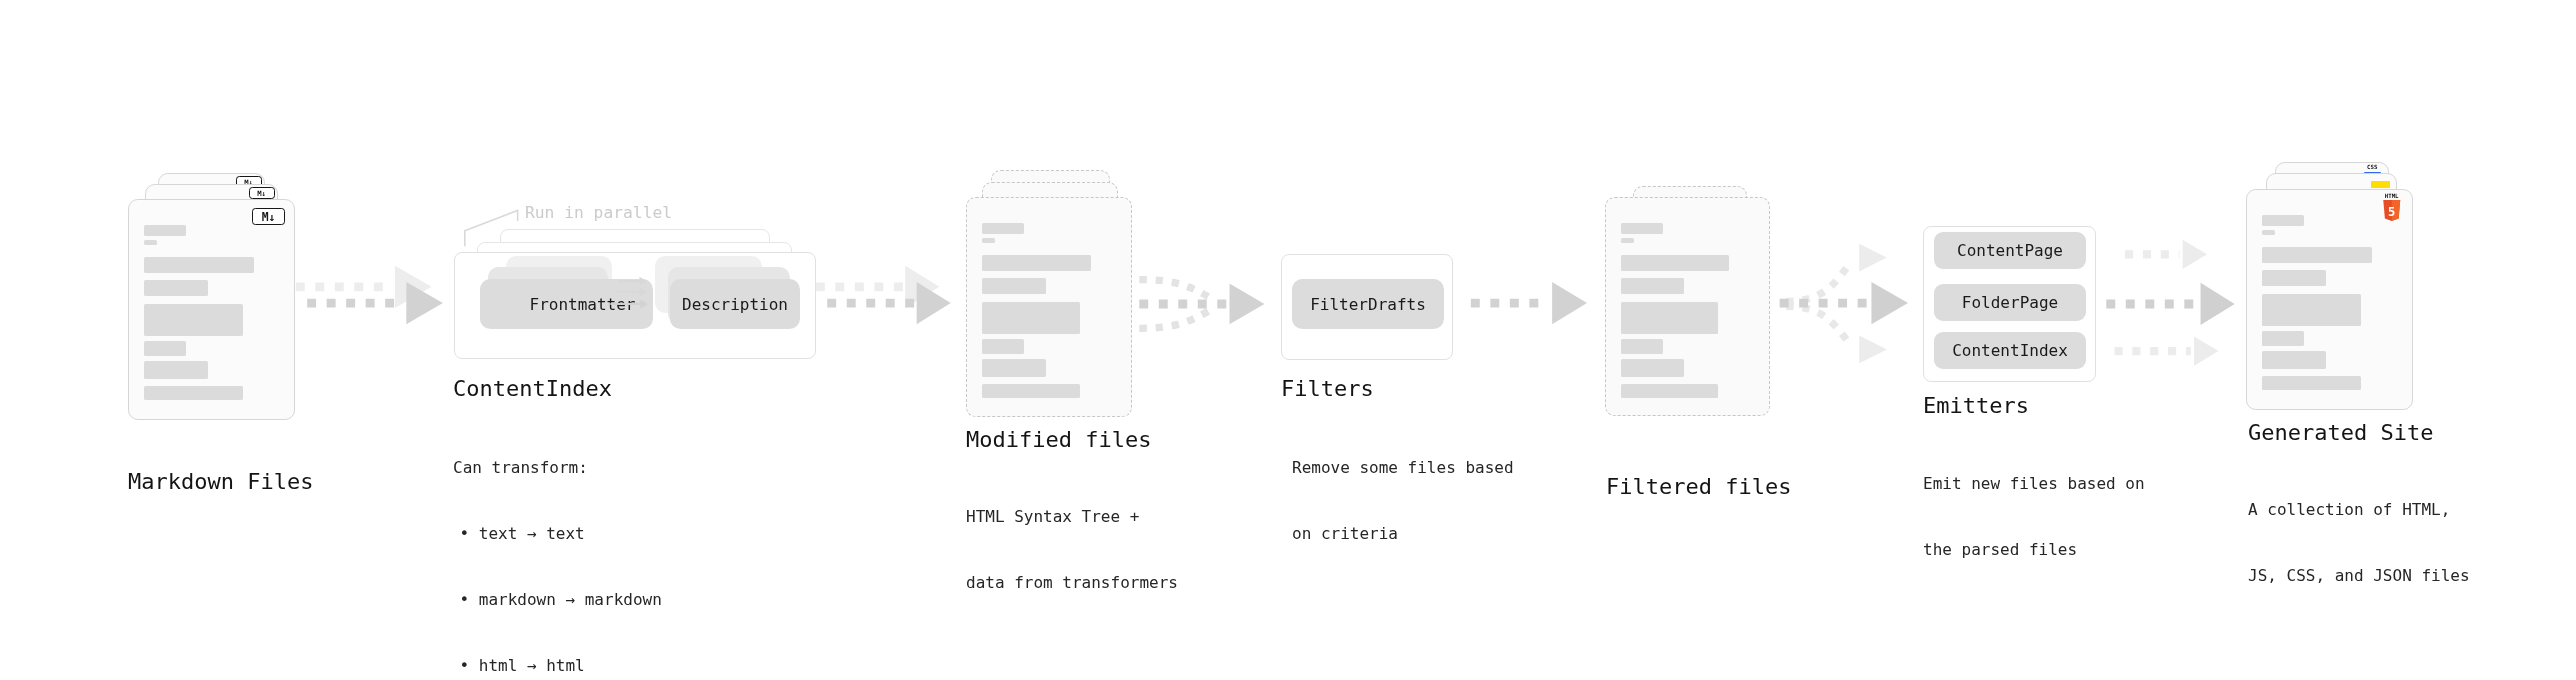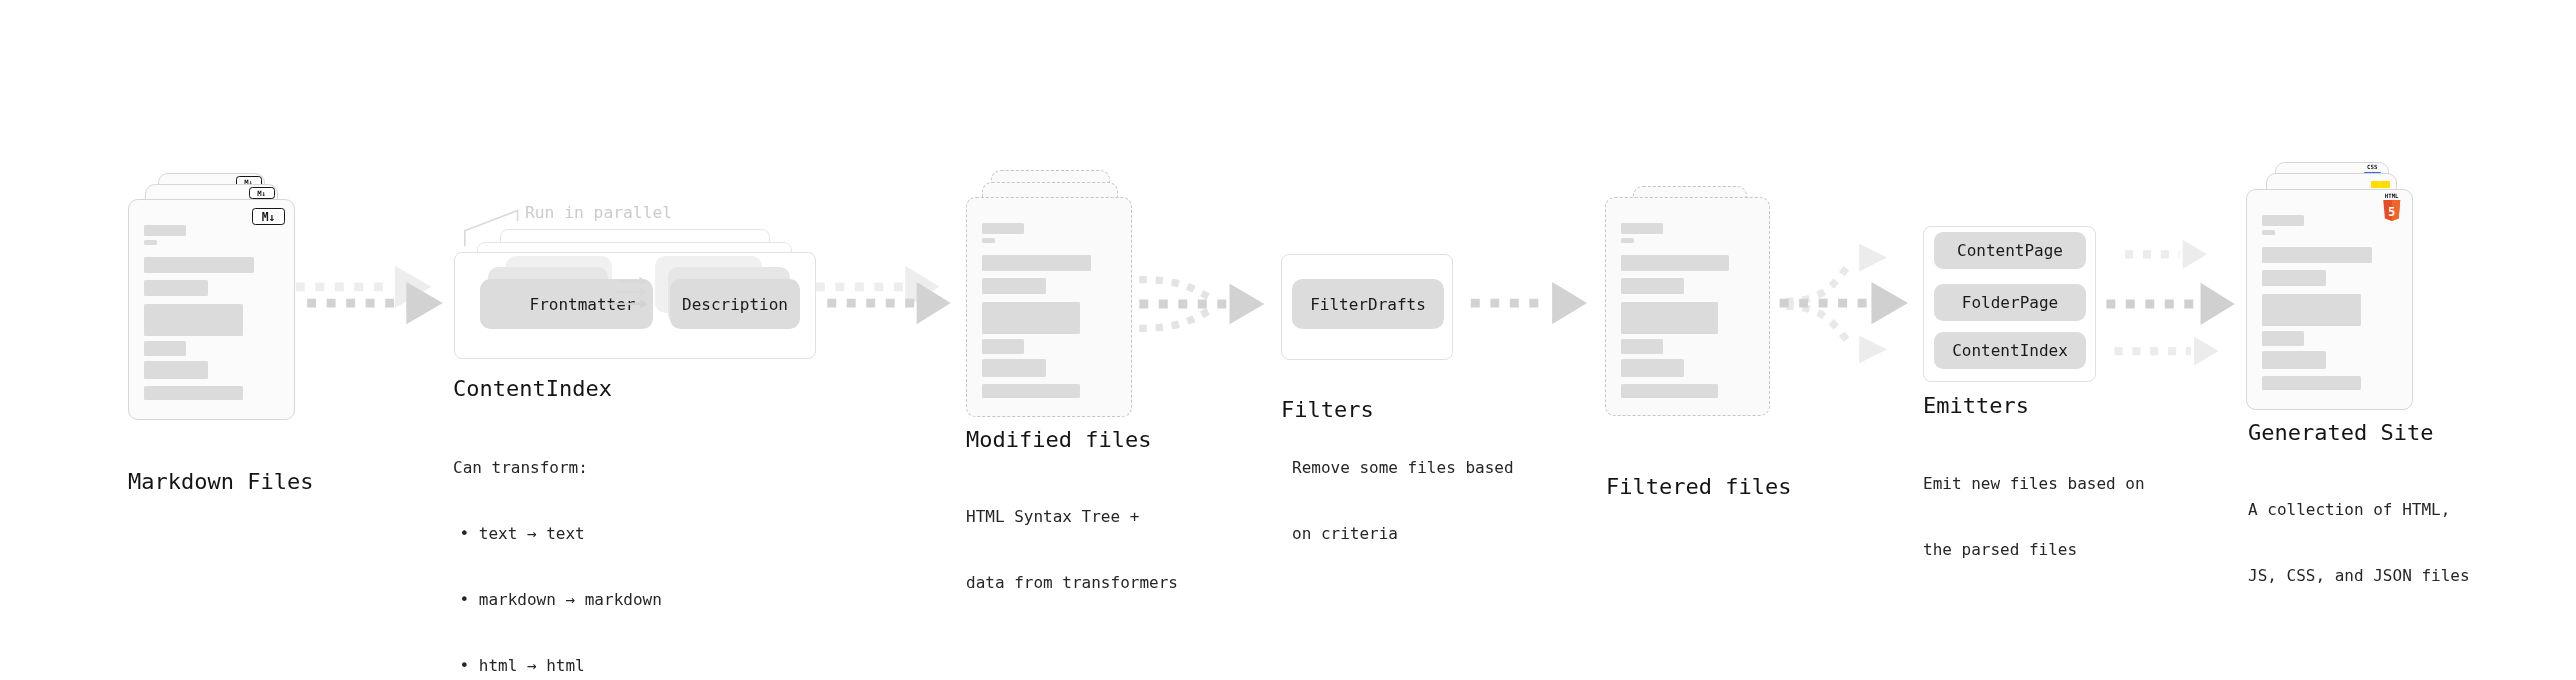--- a/index.html
+++ b/index.html
@@ -174,21 +174,21 @@
     <div class="title" style="left:966px;top:426px;">Modified files</div>
     <div class="sub" style="left:966px;top:462px;">
       <span>HTML Syntax Tree +</span>
       <span>data from transformers</span>
     </div>
   </div>
 
   <div>
     <div class="box" style="left:1281px;top:254px;width:172px;height:106px;"></div>
     <div class="node" style="left:1292px;top:279px;width:152px;height:50px;">FilterDrafts</div>
-    <div class="title" style="left:1281px;top:396px;">Filters</div>
+    <div class="title" style="left:1281px;top:375px;">Filters</div>
     <div class="sub" style="left:1281px;top:413px;margin-left:11px;">
       <span>Remove some files based</span>
       <span>on criteria</span>
     </div>
   </div>
 
   <div>
     <div class="file-card dashed z1" style="left:1633px;top:186px;width:114px;height:215px;"></div>
     <div class="file-card dashed z3" style="left:1605px;top:197px;width:165px;height:219px;">
       <div class="bars">

